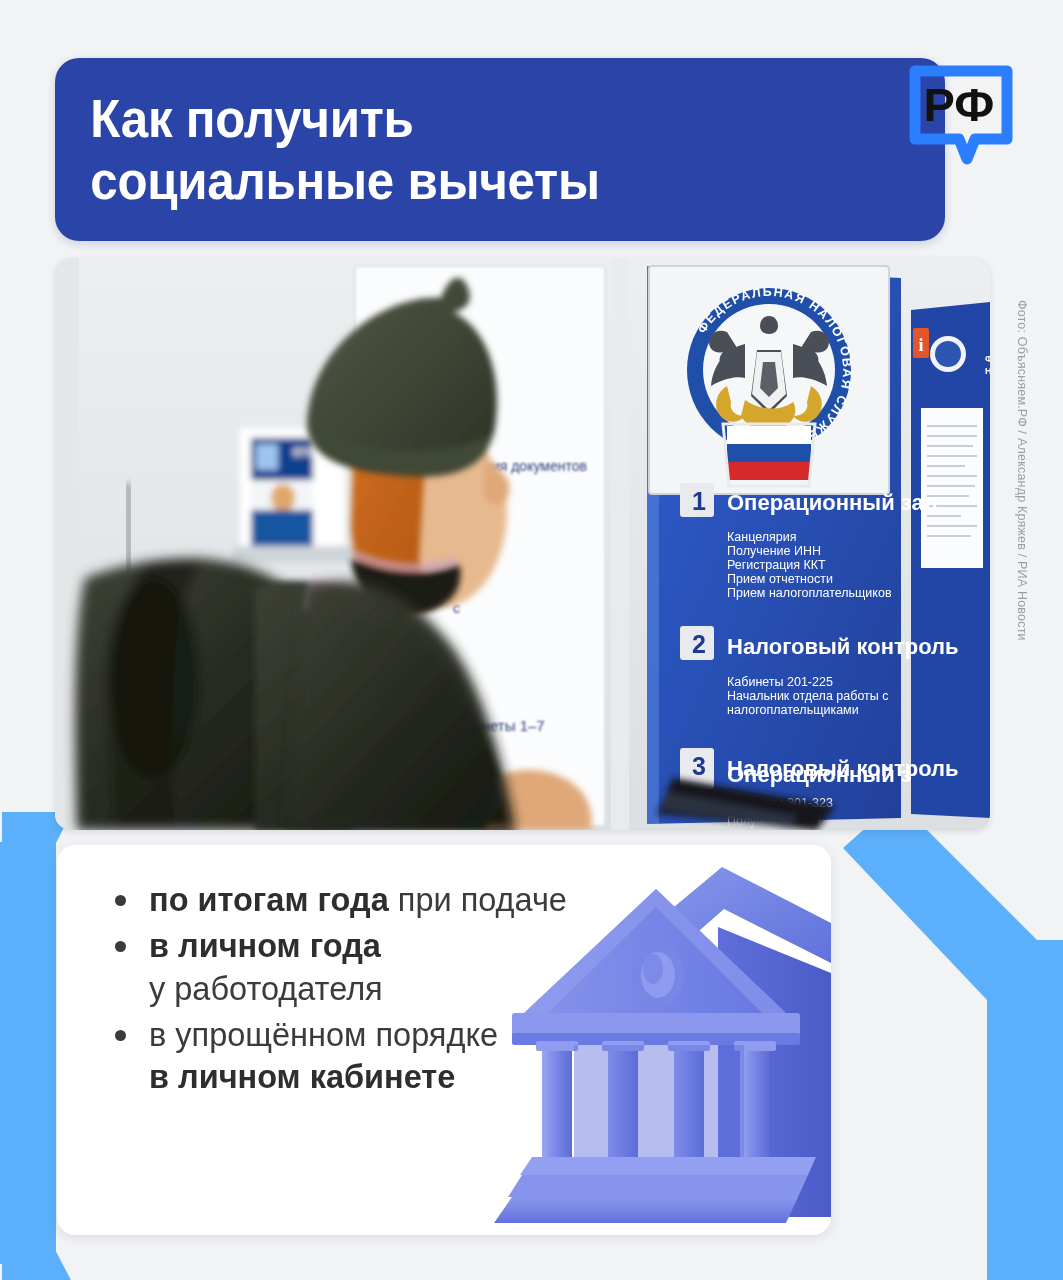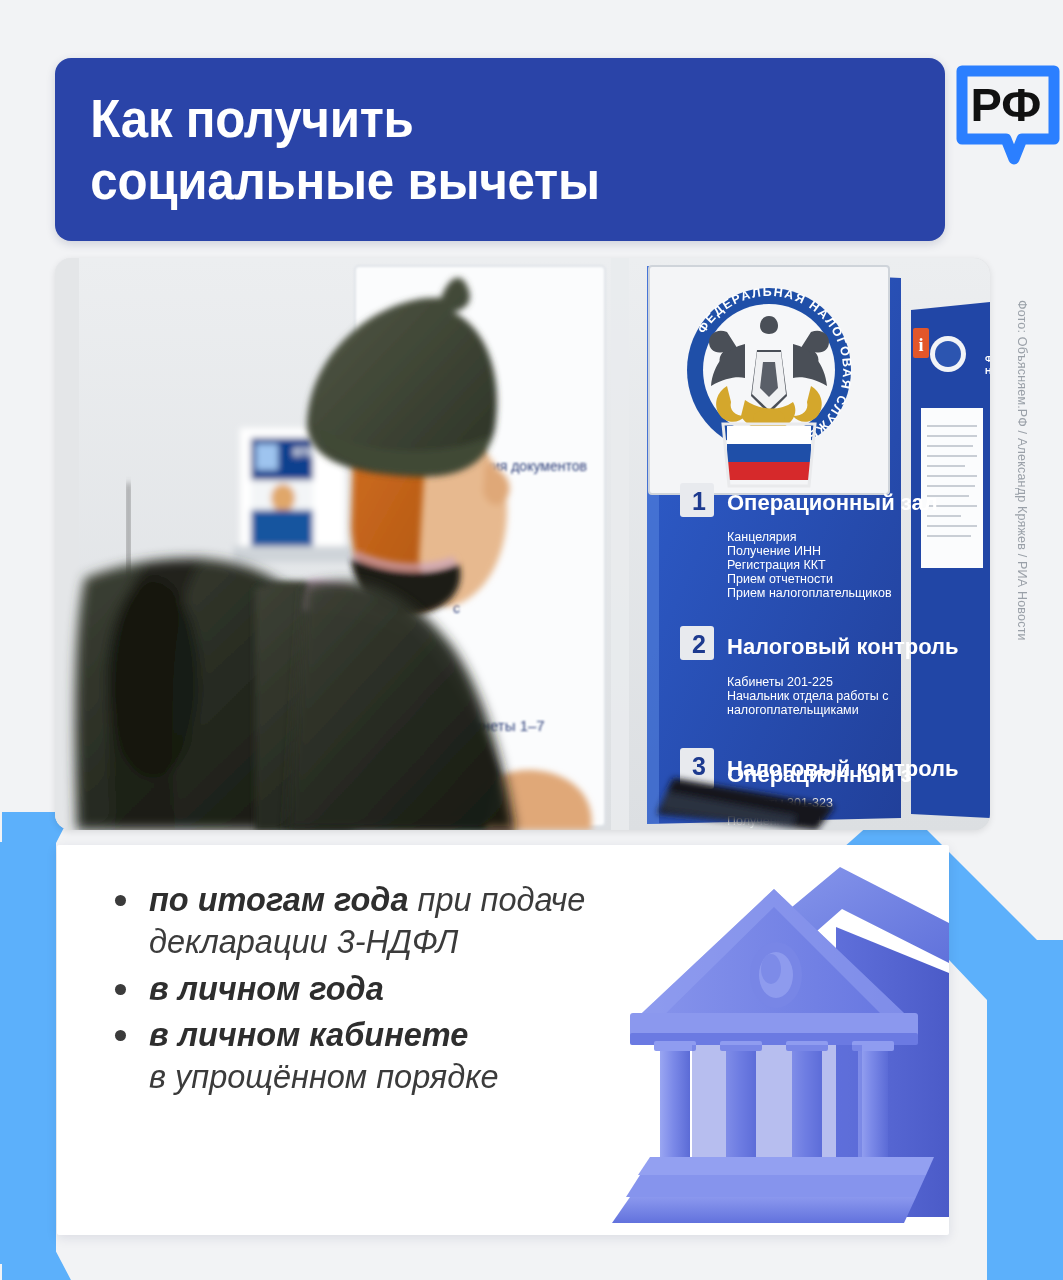--- a/index.html
+++ b/index.html
@@ -13,57 +13,56 @@
   .stage{position:absolute;inset:0;width:1063px;height:1280px;overflow:hidden;}
 
   
   .chev{position:absolute;pointer-events:none;}
   .chev-left{left:-6px;top:812px;width:150px;height:470px;}
   .chev-right{right:-4px;top:800px;width:230px;height:482px;}
 
   
   .title-card{
     position:absolute;left:55px;top:58px;width:890px;height:183px;
-    background:#2a44a8;border-radius:16px;
+    background:#2a44a8;border-radius:24px;
     box-shadow:0 3px 10px rgba(20,30,80,.16);
     display:flex;align-items:center;
   }
   .title-text{
     color:#ffffff;font-weight:700;font-size:53px;line-height:1.16;
     letter-spacing:-0.3px;padding:0 38px;white-space:pre-line;
     font-family:"Liberation Sans","DejaVu Sans",sans-serif;
     transform:scaleX(.93);transform-origin:left center;
   }
 
   
-  .logo{position:absolute;left:952px;top:63px;width:112px;height:108px;}
+  .logo{position:absolute;left:905px;top:63px;width:112px;height:108px;}
   .logo svg{display:block;}
 
   
   .photo{
     position:absolute;left:55px;top:258px;width:935px;height:572px;
     border-radius:16px;overflow:hidden;background:#d9dbdd;
     box-shadow:0 2px 7px rgba(0,0,0,.10);
   }
   .photo svg{display:block;width:935px;height:572px;}
 
   
   .credit{
     position:absolute;left:1016px;top:300px;
     width:520px;transform-origin:0 0;transform:rotate(90deg) translateY(-13px);
     font-size:12.5px;color:#9aa0a8;letter-spacing:.2px;white-space:nowrap;
     text-align:left;
   }
 
   
   .info-card{
-    position:absolute;left:57px;top:845px;width:892px;height:390px;
-    background:#ffffff;border-radius:2px;overflow:hidden;
+    position:absolute;left:57px;top:845px;width:774px;height:390px;
+    background:#ffffff;border-radius:18px;overflow:hidden;
     box-shadow:0 3px 12px rgba(20,30,80,.10);
-    font-style:italic;
   }
   .bank{position:absolute;right:0px;bottom:0px;width:345px;height:390px;}
   .bank svg{display:block;}
 
   ul.bullets{
     position:relative;margin:0;padding:34px 0 0 52px;list-style:none;z-index:2;
   }
   ul.bullets li{
     position:relative;padding-left:40px;margin-bottom:4px;
     font-size:32.5px;line-height:1.30;color:#3b3b3b;
@@ -373,25 +372,25 @@
 
         <path d="M8 378 L300 378 L312 352 L26 352 Z" fill="url(#baseG)"></path>
         <path d="M22 352 L312 352 L322 330 L36 330 Z" fill="#8694ed"></path>
         <path d="M34 330 L322 330 L330 312 L46 312 Z" fill="#93a0f1"></path>
       </svg>
     </div>
 
     <ul class="bullets">
       <li>
         <span class="ln"><b>по итогам года</b><span class="reg"> при подаче</span></span>
-        <span class="ln reg">декларации 3-НДФЛ</span>
       </li>
       <li>
         <span class="ln"><b>в личном года</b></span>
+        <span class="ln reg">у работодателя</span>
       </li>
       <li>
+        <span class="ln reg">в упрощённом порядке</span>
         <span class="ln"><b>в личном кабинете</b></span>
-        <span class="ln reg">в упрощённом порядке</span>
       </li>
     </ul>
   </div>
 
 </div>
 
 </body></html>

